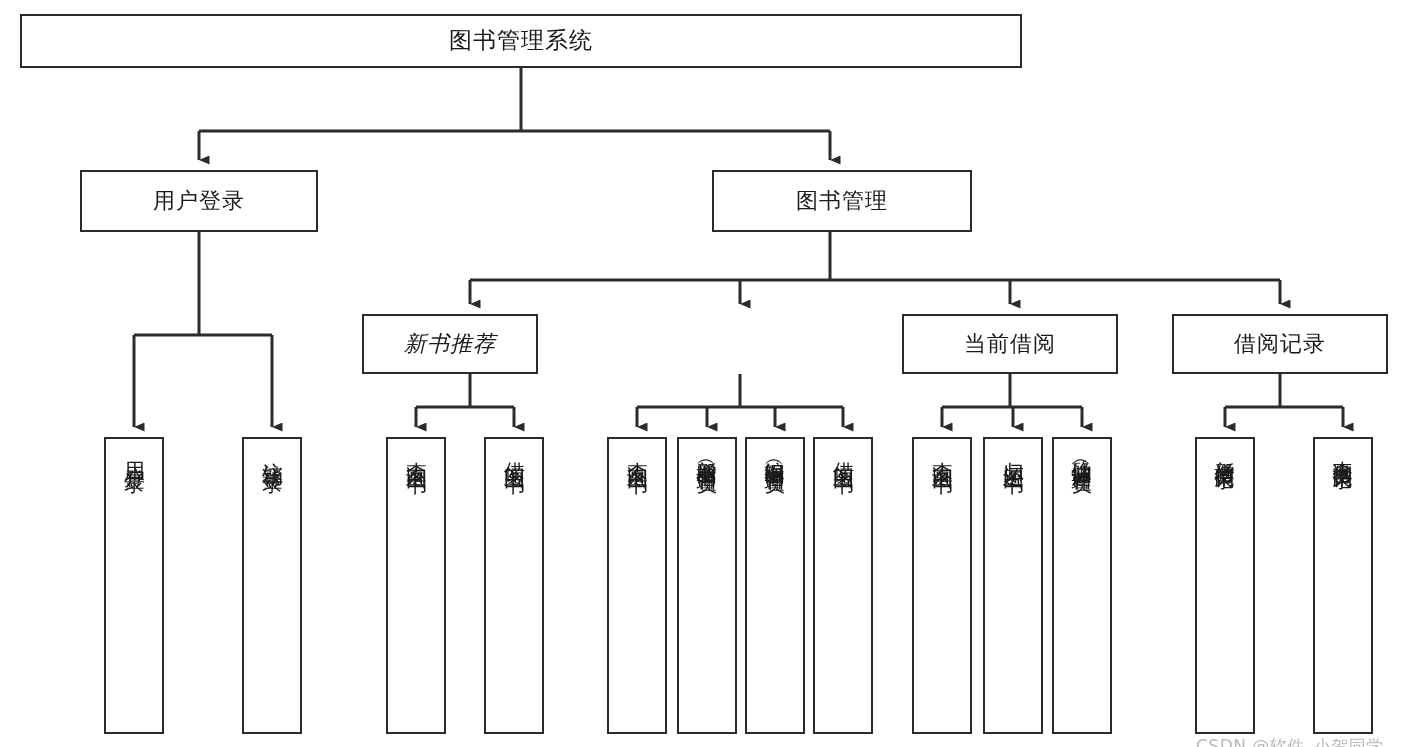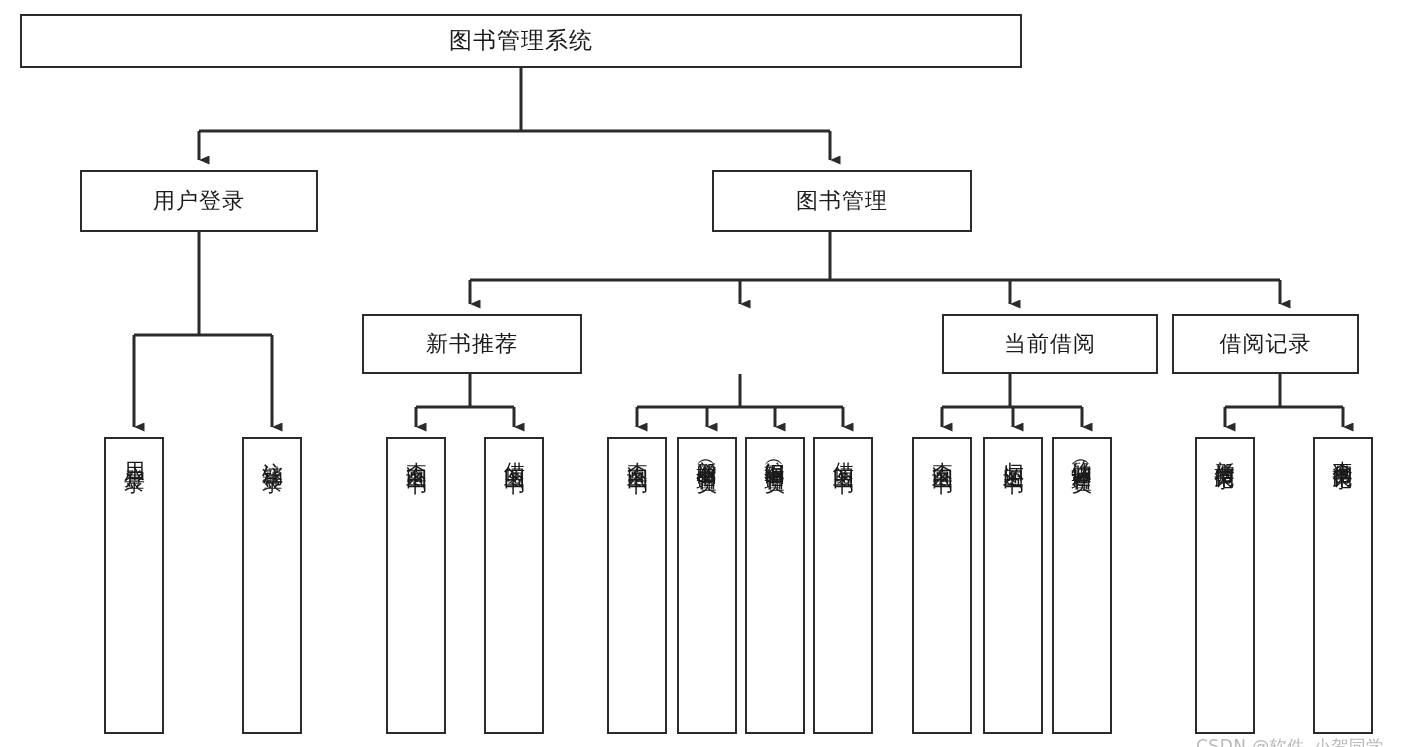--- a/index.html
+++ b/index.html
@@ -135,27 +135,27 @@
     <span class="lbl">图书管理系统</span>
   </div>
 
   <div class="node horiz" style="left:80px; top:170px; width:238px; height:62px;">
     <span class="lbl">用户登录</span>
   </div>
   <div class="node horiz" style="left:712px; top:170px; width:260px; height:62px;">
     <span class="lbl">图书管理</span>
   </div>
 
-  <div class="node horiz" style="left:362px; top:314px; width:220px; height:60px;">
+  <div class="node horiz" style="left:362px; top:314px; width:176px; height:60px;font-style:italic;">
     <span class="lbl">新书推荐</span>
   </div>
-  <div class="node horiz" style="left:902px; top:314px; width:216px; height:60px;margin-left:40px;">
+  <div class="node horiz" style="left:902px; top:314px; width:216px; height:60px;">
     <span class="lbl">当前借阅</span>
   </div>
-  <div class="node horiz" style="left:1172px; top:314px; width:187px; height:60px;">
+  <div class="node horiz" style="left:1172px; top:314px; width:216px; height:60px;">
     <span class="lbl">借阅记录</span>
   </div>
 
   <div class="node vert" style="left:104px; top:437px; width:60px; height:297px;">
     <span class="lbl">用户登录</span>
   </div>
   <div class="node vert" style="left:242px; top:437px; width:60px; height:297px;">
     <span class="lbl">注销登录</span>
   </div>
 

